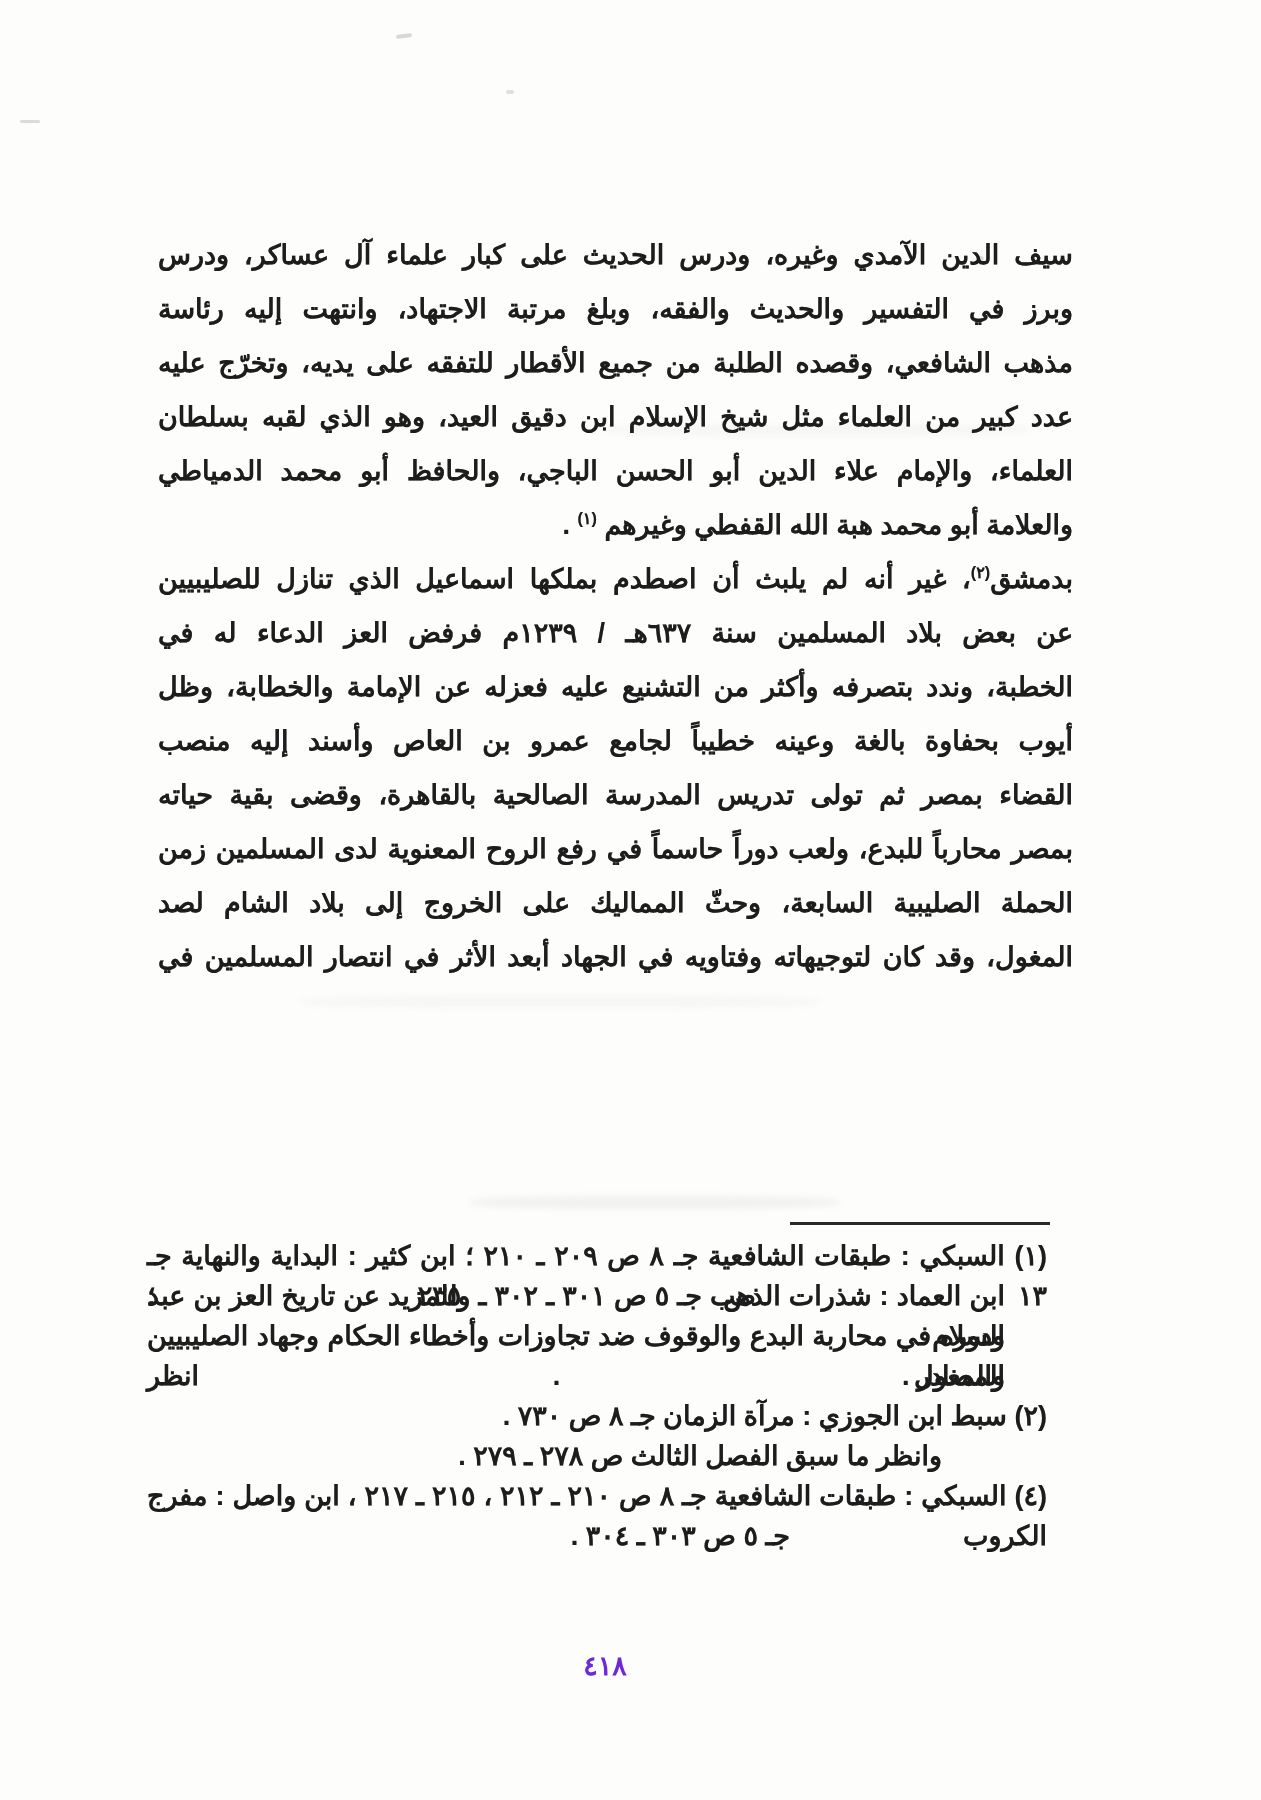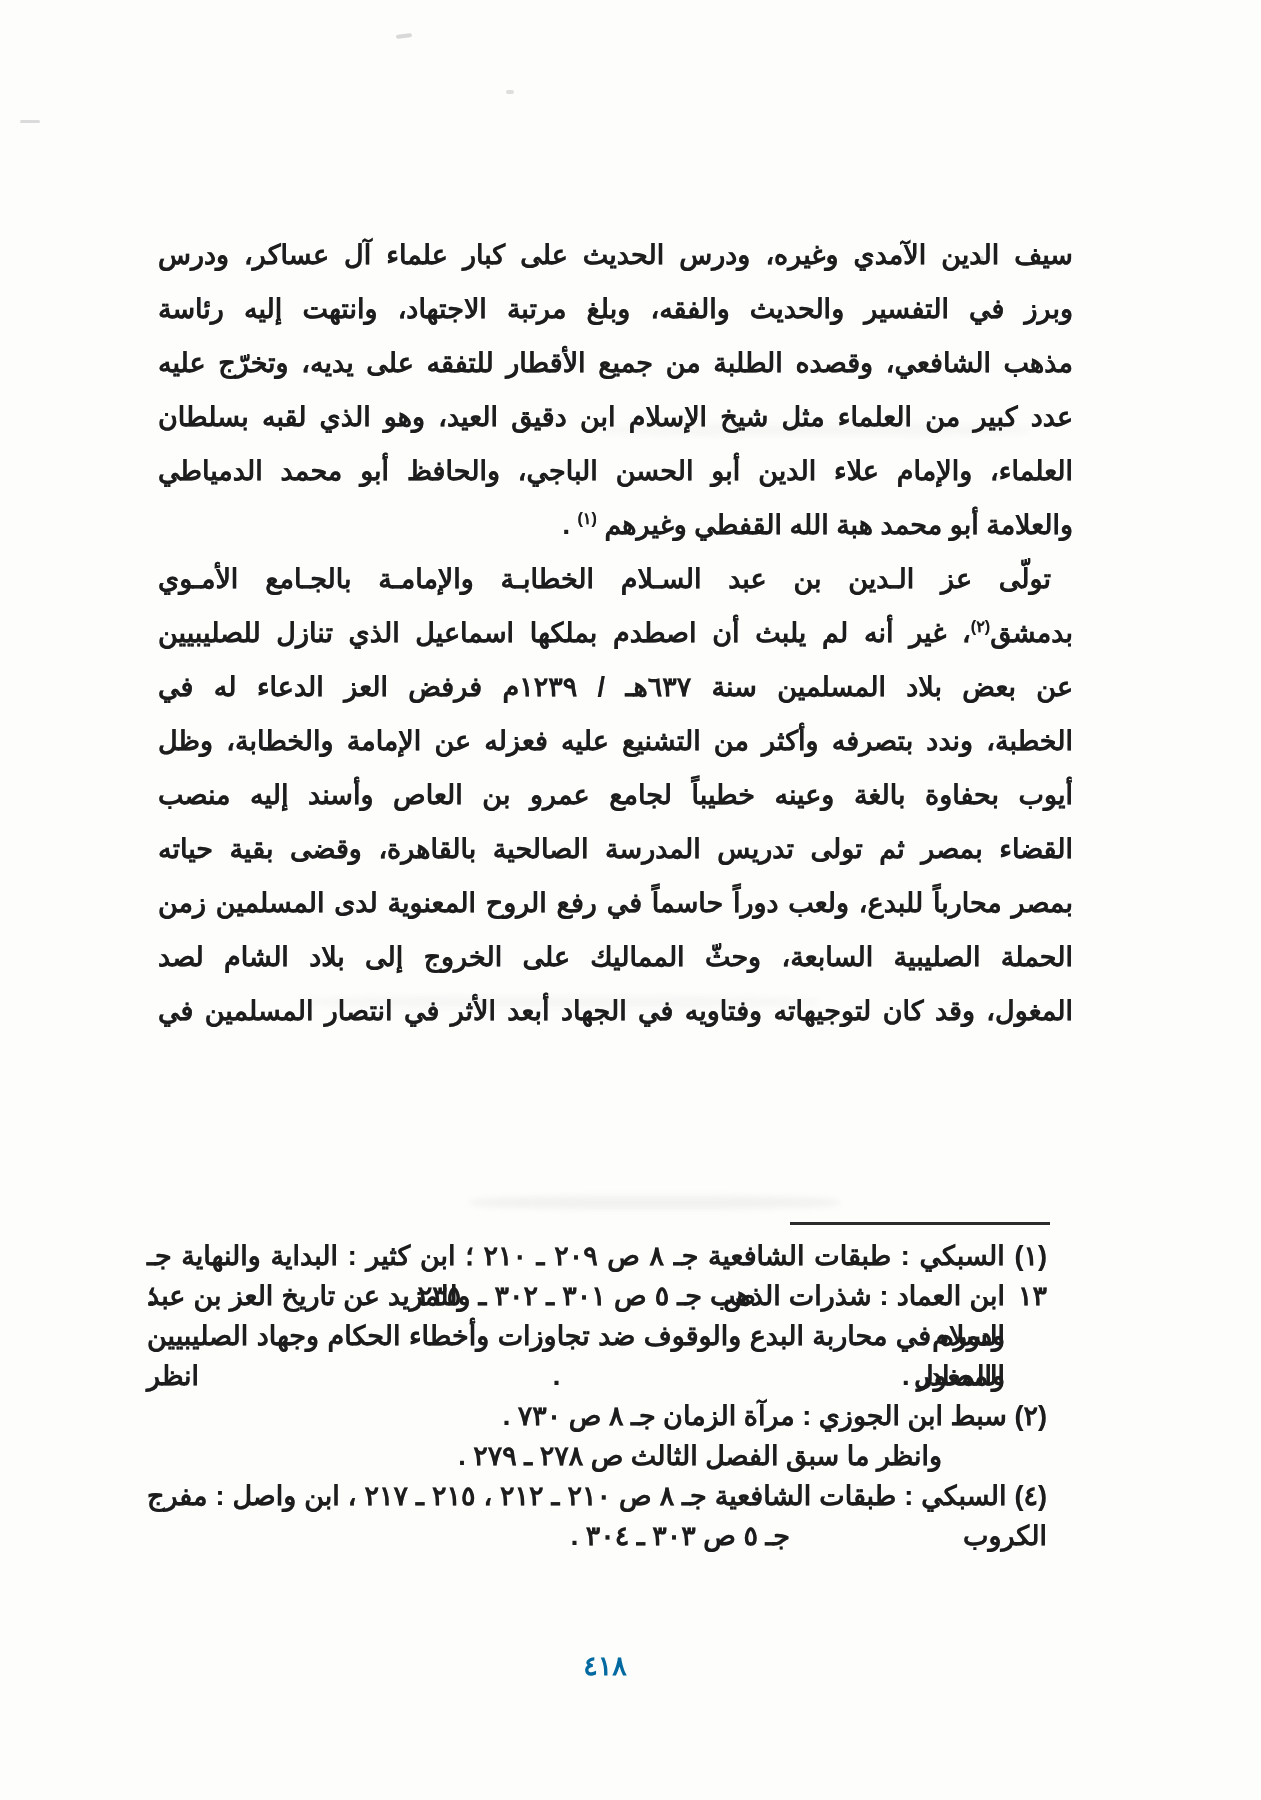--- a/index.html
+++ b/index.html
@@ -45,21 +45,21 @@
     text-shadow:0 0 .3px rgba(20,20,20,.5);
   }
   .fline.end{text-align-last:right;}
   .fline.cont{padding-right:42px;}
   .fline.ind2{padding-right:105px;}
   .fline.ind3{padding-right:257px;}
   
   .page-number{
     position:absolute;top:1650px;left:525px;width:160px;
     text-align:center;font-size:27px;font-weight:bold;
-    color:#0369a1;letter-spacing:6px;
+    color:#6d28d9;letter-spacing:6px;
   }
   
   .speck{position:absolute;background:#b9b9b9;border-radius:2px;}
   .speck.s1{left:396px;top:34px;width:16px;height:4px;transform:rotate(-8deg);opacity:.55;}
   .speck.s2{left:506px;top:90px;width:8px;height:4px;opacity:.45;}
   .speck.s3{left:20px;top:120px;width:20px;height:3px;opacity:.5;}
   .speck.s4{left:979px;top:256px;width:4px;height:9px;transform:rotate(18deg);opacity:.5;}
   .ghost{position:absolute;background:#8f8f8f;filter:blur(3px);border-radius:40%;}
   .ghost.g1{left:470px;top:1196px;width:370px;height:13px;opacity:.10;}
   .ghost.g2{left:300px;top:996px;width:520px;height:12px;opacity:.06;}
@@ -78,21 +78,20 @@
   <div class="ghost g2"></div>
   <div class="ghost g3"></div>
 
   <div class="body-text">
     <div class="mline"><span>سيف الدين الآمدي وغيره، ودرس الحديث على كبار علماء آل عساكر، ودرس</span></div>
     <div class="mline"><span>وبرز في التفسير والحديث والفقه، وبلغ مرتبة الاجتهاد، وانتهت إليه رئاسة</span></div>
     <div class="mline"><span>مذهب الشافعي، وقصده الطلبة من جميع الأقطار للتفقه على يديه، وتخرّج عليه</span></div>
     <div class="mline"><span>عدد كبير من العلماء مثل شيخ الإسلام ابن دقيق العيد، وهو الذي لقبه بسلطان</span></div>
     <div class="mline"><span>العلماء، والإمام علاء الدين أبو الحسن الباجي، والحافظ أبو محمد الدمياطي</span></div>
     <div class="mline end"><span>والعلامة أبو محمد هبة الله القفطي وغيرهم </span><sup class="fnref">(١)</sup><span> .</span></div>
-    <div class="mline indent"><span>تولّى عز الـدين بن عبد السـلام الخطابـة والإمامـة بالجـامع الأمـوي</span></div>
     <div class="mline"><span>بدمشق</span><sup class="fnref">(٢)</sup><span>، غير أنه لم يلبث أن اصطدم بملكها اسماعيل الذي تنازل للصليبيين</span></div>
     <div class="mline"><span>عن بعض بلاد المسلمين سنة ٦٣٧هـ / ١٢٣٩م فرفض العز الدعاء له في</span></div>
     <div class="mline"><span>الخطبة، وندد بتصرفه وأكثر من التشنيع عليه فعزله عن الإمامة والخطابة، وظل</span></div>
     <div class="mline"><span>أيوب بحفاوة بالغة وعينه خطيباً لجامع عمرو بن العاص وأسند إليه منصب</span></div>
     <div class="mline"><span>القضاء بمصر ثم تولى تدريس المدرسة الصالحية بالقاهرة، وقضى بقية حياته</span></div>
     <div class="mline"><span>بمصر محارباً للبدع، ولعب دوراً حاسماً في رفع الروح المعنوية لدى المسلمين زمن</span></div>
     <div class="mline"><span>الحملة الصليبية السابعة، وحثّ المماليك على الخروج إلى بلاد الشام لصد</span></div>
     <div class="mline"><span>المغول، وقد كان لتوجيهاته وفتاويه في الجهاد أبعد الأثر في انتصار المسلمين في</span></div>
   </div>
 

